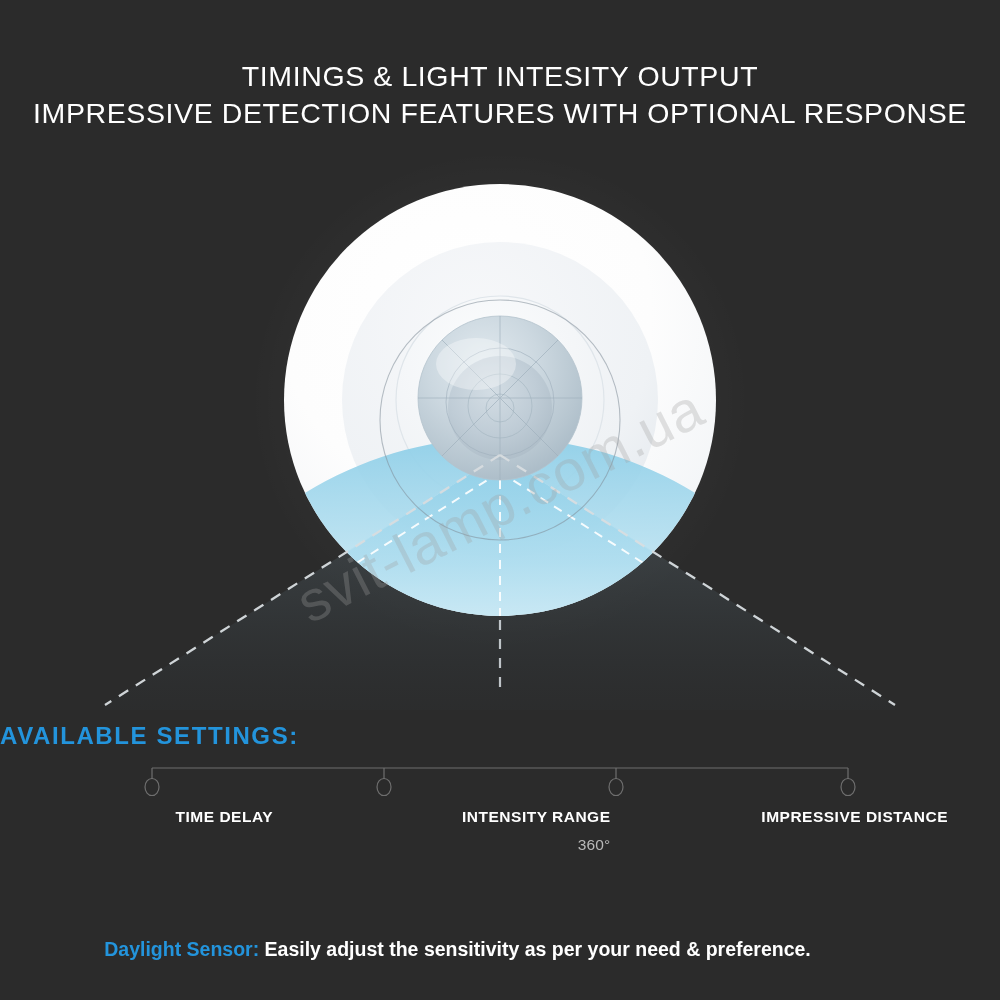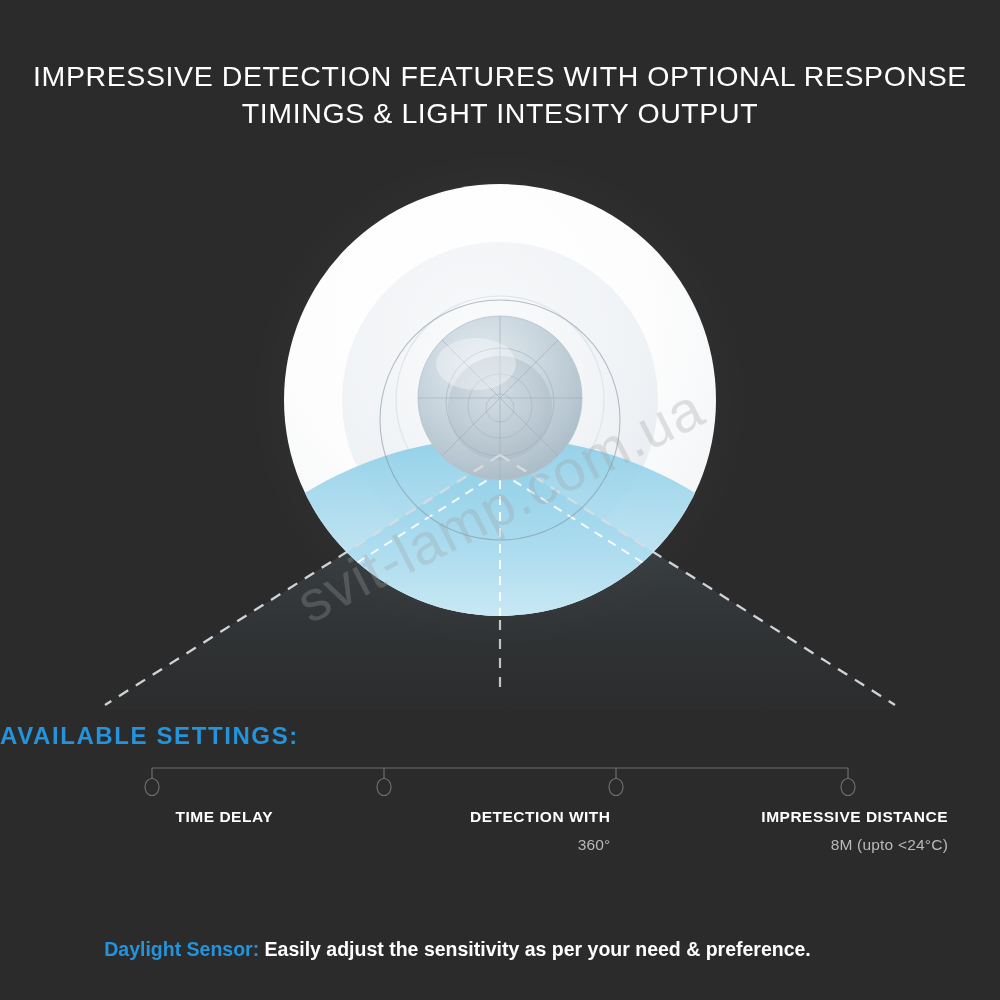--- a/index.html
+++ b/index.html
@@ -130,22 +130,22 @@
     color: #ffffff;
     font-weight: 700;
   }
 </style>
 </head>
 <body>
 
 <div id="page">
 
   <div class="title-block">
+    <div class="title-line">TIMINGS &amp; LIGHT INTESITY OUTPUT</div>
     <div class="title-line">IMPRESSIVE DETECTION FEATURES WITH OPTIONAL RESPONSE</div>
-    <div class="title-line">TIMINGS &amp; LIGHT INTESITY OUTPUT</div>
   </div>
 
   <div class="stage">
     <svg width="1000" height="580" viewBox="0 0 1000 580">
       <defs>
         <radialGradient id="discGrad" cx="42%" cy="30%" r="78%">
           <stop offset="0%" stop-color="#ffffff"></stop>
           <stop offset="55%" stop-color="#fdfdfd"></stop>
           <stop offset="86%" stop-color="#f4f6f8"></stop>
           <stop offset="100%" stop-color="#e7ebef"></stop>
@@ -274,27 +274,26 @@
   </div>
 
   <div class="settings-row">
 
     <div class="setting-col">
       <div class="setting-title">TIME DELAY</div>
     </div>
 
 
     <div class="setting-col">
-      <div class="setting-title">DETECTION WITH</div>
+      <div class="setting-title">INTENSITY RANGE</div>
       <div class="setting-value" style="white-space:pre-line">360°</div>
     </div>
 
     <div class="setting-col">
       <div class="setting-title">IMPRESSIVE DISTANCE</div>
-      <div class="setting-value" style="white-space:pre-line">8M (upto &lt;24°C)</div>
     </div>
 
   </div>
 
   <div class="footer">
     <span class="footer-label">Daylight Sensor:</span><span class="footer-text"> Easily adjust the sensitivity as per your need &amp; preference.</span>
   </div>
 
 </div>
 

